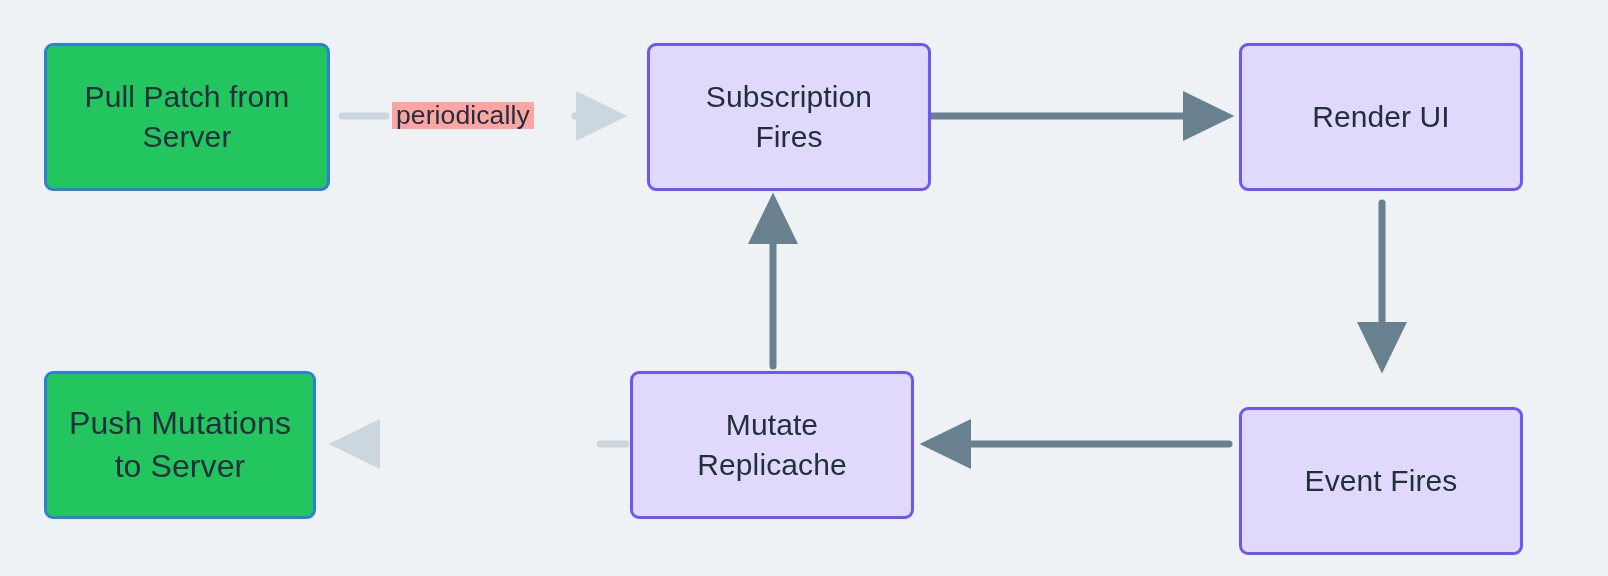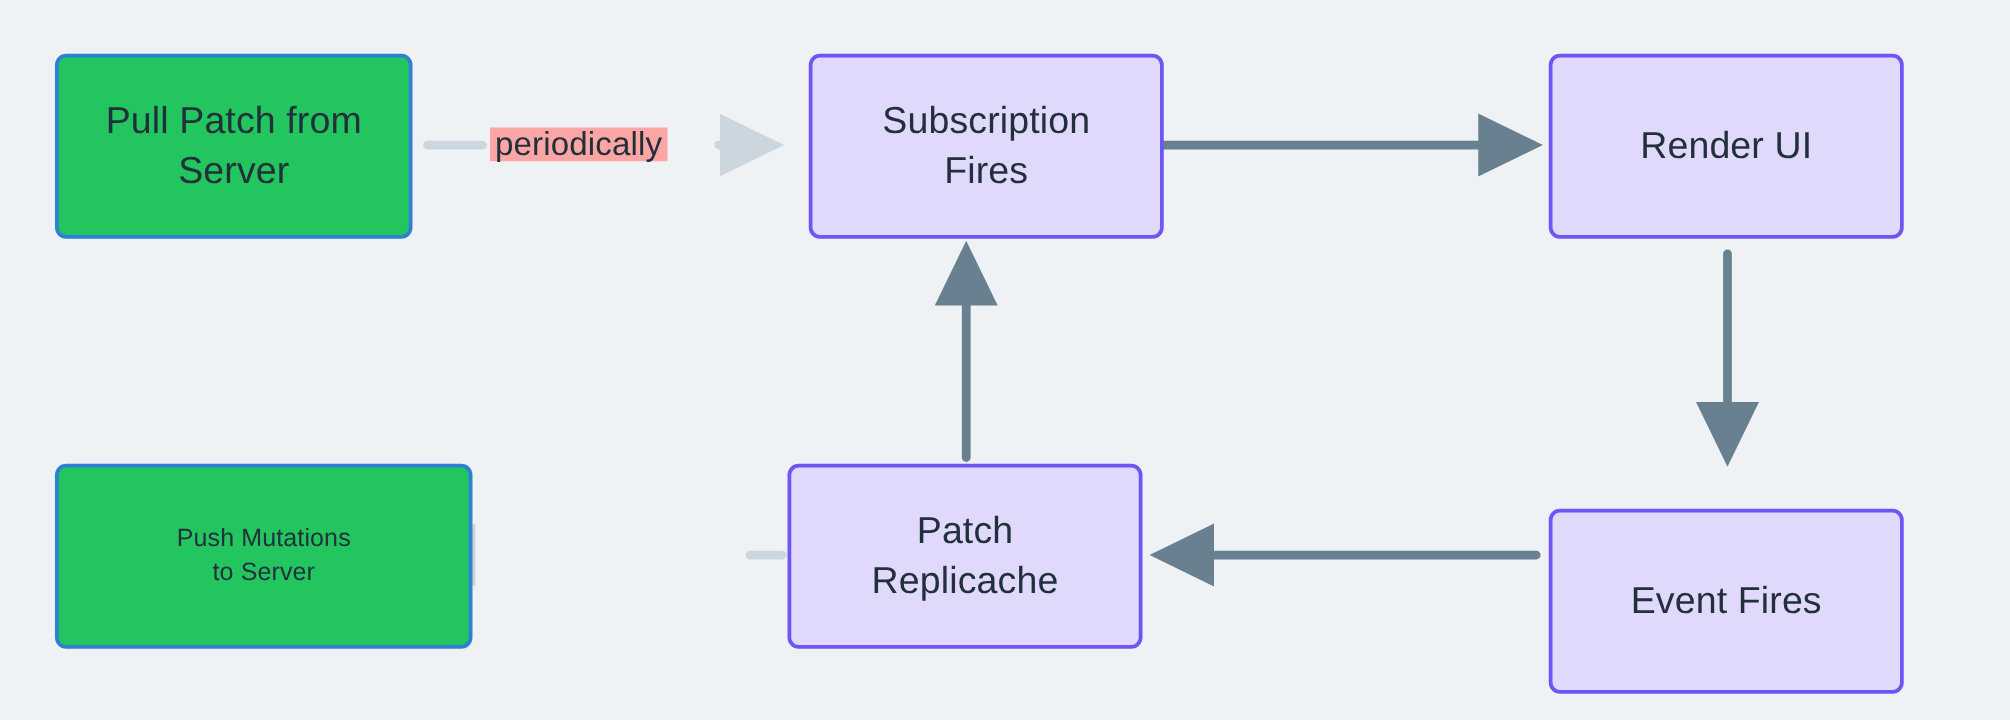--- a/index.html
+++ b/index.html
@@ -118,25 +118,25 @@
 
   <div class="node node-purple" style="left:1239px; top:43px; width:284px; height:148px; font-size:30px;">
     <span class="node-label">Render UI</span>
   </div>
 
   <div class="node node-purple" style="left:1239px; top:371px; width:284px; height:148px; font-size:30px;margin-top:36px;">
     <span class="node-label">Event Fires</span>
   </div>
 
   <div class="node node-purple" style="left:630px; top:371px; width:284px; height:148px; font-size:30px;">
-    <span class="node-label">Patch
+    <span class="node-label">Mutate
 Replicache</span>
   </div>
 
-  <div class="node node-blue" style="left:44px; top:371px; width:334px; height:148px; font-size:20px;">
+  <div class="node node-blue" style="left:44px; top:371px; width:272px; height:148px; font-size:32px;">
     <span class="node-label">Push Mutations
 to Server</span>
   </div>
 
   <div class="edge-label" style="left:392px; top:102px; padding:0 4px;">periodically</div>
 
 
 </div>
 
 </body></html>

